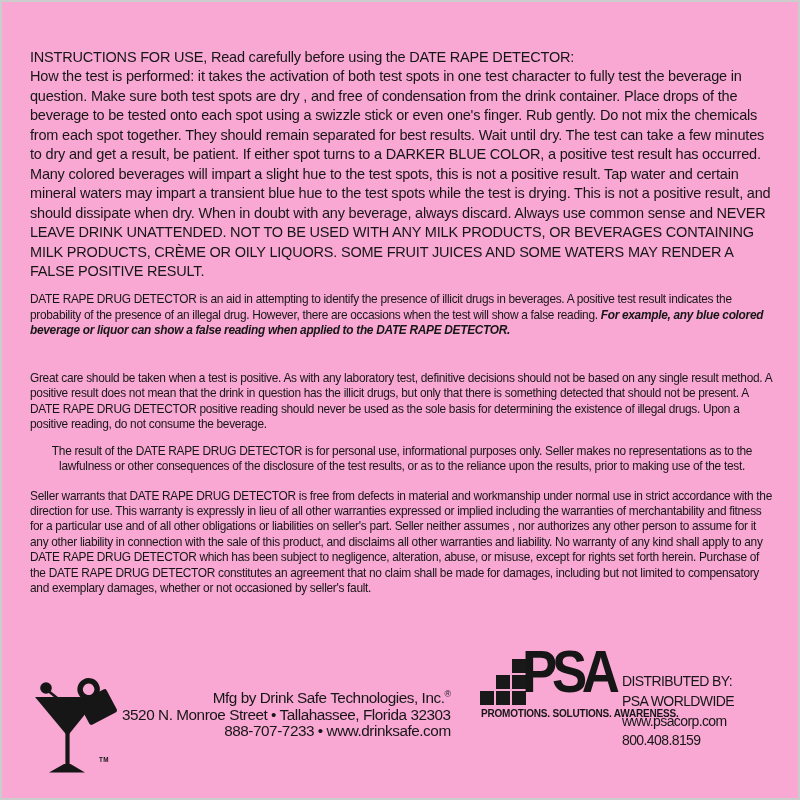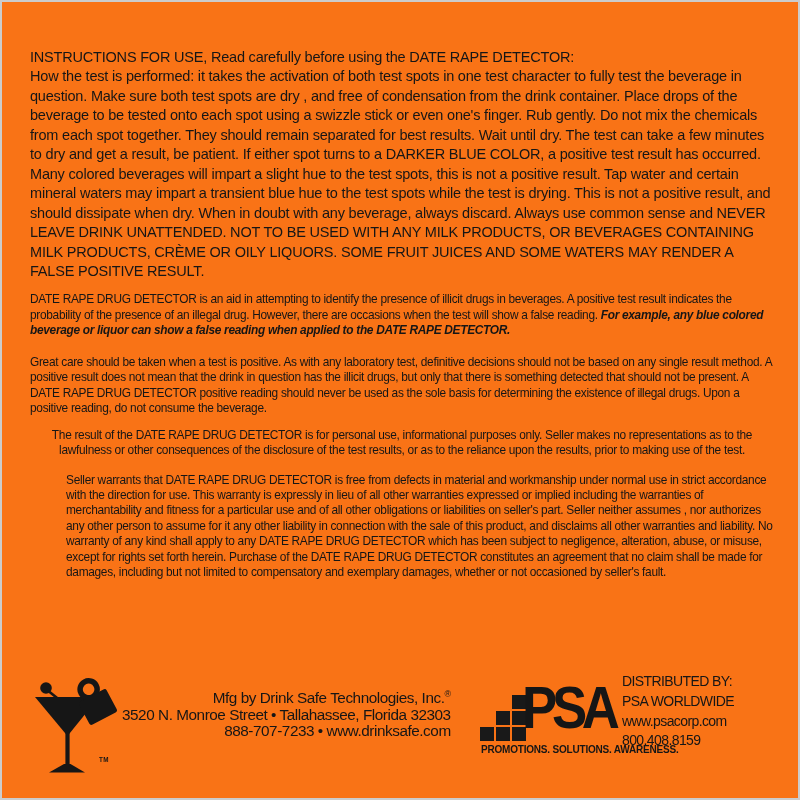--- a/index.html
+++ b/index.html
@@ -1,40 +1,40 @@
 <!DOCTYPE html>
 <html><head>
 <meta charset="utf-8">
 <style>
   html,body { margin:0; padding:0; background:#fff; }
   .page {
     position:relative; width:800px; height:800px; box-sizing:border-box;
-    background:#f97316; border:2px solid #cccccc; overflow:hidden;
+    background:#f9a8d4; border:2px solid #cccccc; overflow:hidden;
     font-family:"Liberation Sans", sans-serif; color:#161616;
   }
   .content { position:absolute; left:28px; top:46px; width:744px; }
   .instructions { font-size:14.5px; line-height:19.45px; letter-spacing:-0.2px; }
   .warranty-heading {
     margin-top:17px; text-align:center; font-weight:700; font-size:15px;
     letter-spacing:-0.1px;
   }
   .legal { font-size:11.9px; line-height:15.45px; letter-spacing:-0.3px; }
   .p1 { margin-top:11px; }
-  .p2 { margin-top:16px; }
+  .p2 { margin-top:32px; }
   .p3 { margin-top:11px;text-align:center; }
-  .p4 { margin-top:14px;margin-left:36px; }
+  .p4 { margin-top:14px; }
   .legal .bold { font-weight:700;font-style:italic; }
 
   
   .martini-logo { position:absolute; left:30px; top:676px; width:90px; height:100px; }
   .tm-mark { position:absolute; left:67px; top:78px; font-size:6.3px; font-weight:700; letter-spacing:0.3px; }
   .mfr-block { position:absolute; left:120px; top:688px; font-size:15.3px; line-height:16.6px; letter-spacing:-0.45px;text-align:right; }
   .reg-mark { font-size:9px; vertical-align:super; line-height:0; }
 
-  .psa-logo { position:absolute; left:478px; top:688px; width:160px; height:70px; }
+  .psa-logo { position:absolute; left:478px; top:652px; width:160px; height:70px; }
   .psa-squares { position:absolute; left:0; top:5px; }
   .sq { position:absolute; width:14px; height:14px; background:#191919; }
   .psa-word {
     position:absolute; left:42px; top:-12px; font-size:60px; font-weight:700;
     line-height:1; letter-spacing:-6px; transform:scaleX(0.88); transform-origin:left top;
   }
   .psa-tagline {
     position:absolute; left:1px; top:54px; font-size:10px; font-weight:700;
     letter-spacing:-0.2px; white-space:nowrap;
   }

